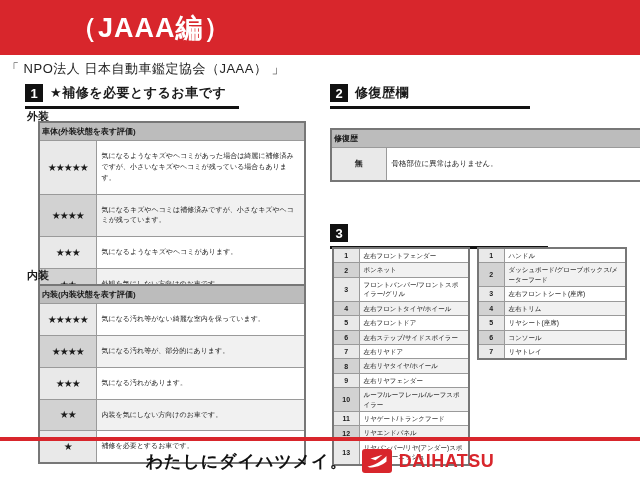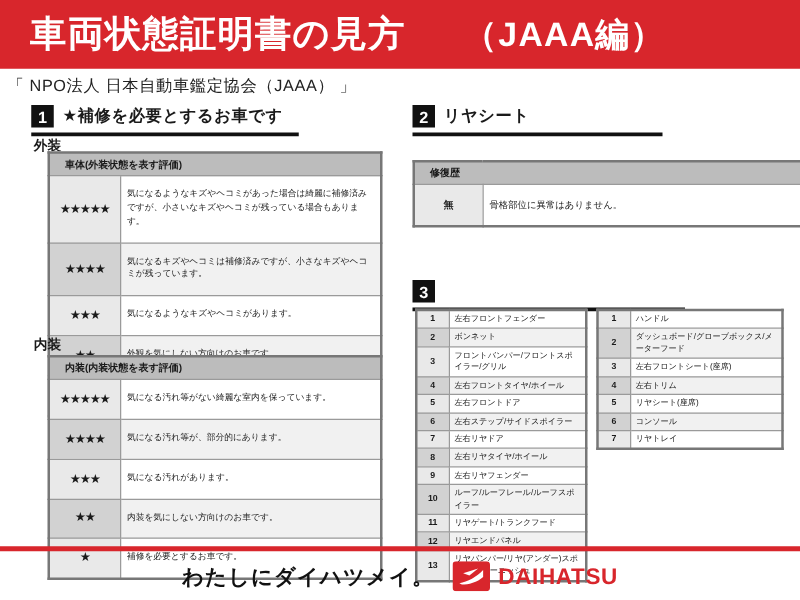--- a/index.html
+++ b/index.html
@@ -26,21 +26,21 @@
 
   .block-label{position:absolute;font-weight:bold;font-size:11px}
   #lbl-ext{left:27px;top:109px}
   #lbl-int{left:27px;top:268px}
 
   
   table{border-collapse:collapse;background:#fff}
   td,th{border:1px solid #9a9a9a;vertical-align:middle}
   .tbl{position:absolute;border:2px solid #777}
   .tbl th{background:#bcbcbc;font-size:8px;font-weight:bold;text-align:left;
-          padding:3px 12px;height:17px}
+          padding:3px 2px;height:17px}
 
   
   #tbl-ext,#tbl-int{left:38px;width:268px}
   #tbl-ext{top:121px}
   #tbl-int{top:284px}
   #tbl-rep{left:330px;top:128px;width:335px}
   .cell-key{width:57px;text-align:center;font-size:10px;letter-spacing:-1px;
             white-space:nowrap;padding:2px}
   #tbl-rep .cell-key{width:55px;font-size:8px;font-weight:bold;letter-spacing:0}
   .cell-desc{font-size:7px;line-height:1.55;padding:10px 5px;height:17px}
@@ -60,32 +60,31 @@
   .footer{position:absolute;left:0;top:446px;width:640px;height:30px;display:flex;
           align-items:center;justify-content:center;gap:14px}
   .slogan{font-weight:bold;font-size:17px;letter-spacing:1px;color:#111}
   .brand-wrap{display:flex;align-items:center;gap:7px}
   .brand-text{font-weight:bold;font-size:18px;color:#d8262c;letter-spacing:.5px}
 </style>
 </head>
 <body>
 
 <div class="header-bar">
-  <span class="title">車両状態証明書の見方</span>
   <span class="edition">（JAAA編）</span>
 </div>
 <div class="subtitle">「 NPO法人 日本自動車鑑定協会（JAAA） 」</div>
 
 <div class="sec-head" id="sec1">
   <span class="sec-num">1</span>
   <span class="sec-title">★補修を必要とするお車です</span>
 </div>
 <div class="sec-head" id="sec2">
   <span class="sec-num">2</span>
-  <span class="sec-title">リヤシート</span>
+  <span class="sec-title">修復歴欄</span>
 </div>
 <div class="sec-head" id="sec3">
   <span class="sec-num">3</span>
 </div>
 
 <div class="block-label" id="lbl-ext">外装</div>
 <table class="tbl" id="tbl-ext">
   <thead>
       <tr>
         <th colspan="2">車体(外装状態を表す評価)</th>

